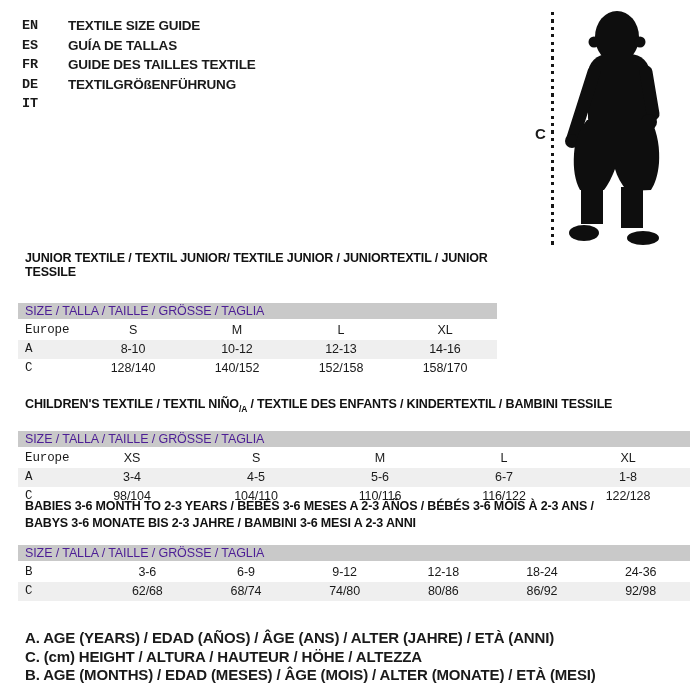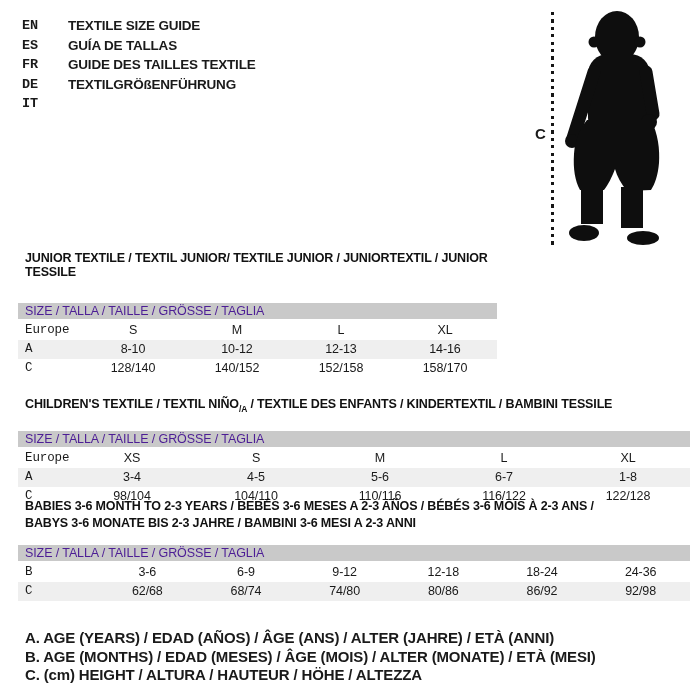--- a/index.html
+++ b/index.html
@@ -213,17 +213,17 @@
             <td>80/86</td>
             <td>86/92</td>
             <td>92/98</td>
           </tr>
         </tbody>
     </table>
   </div>
 
   <div class="legend">
     <div>A. AGE (YEARS) / EDAD (AÑOS) / ÂGE (ANS) / ALTER (JAHRE) / ETÀ (ANNI)</div>
+    <div>C. (cm) HEIGHT / ALTURA / HAUTEUR / HÖHE / ALTEZZA</div>
     <div>B. AGE (MONTHS) / EDAD (MESES) / ÂGE (MOIS) / ALTER (MONATE) / ETÀ (MESI)</div>
-    <div>C. (cm) HEIGHT / ALTURA / HAUTEUR / HÖHE / ALTEZZA</div>
   </div>
 
 </div>
 
 </body></html>

